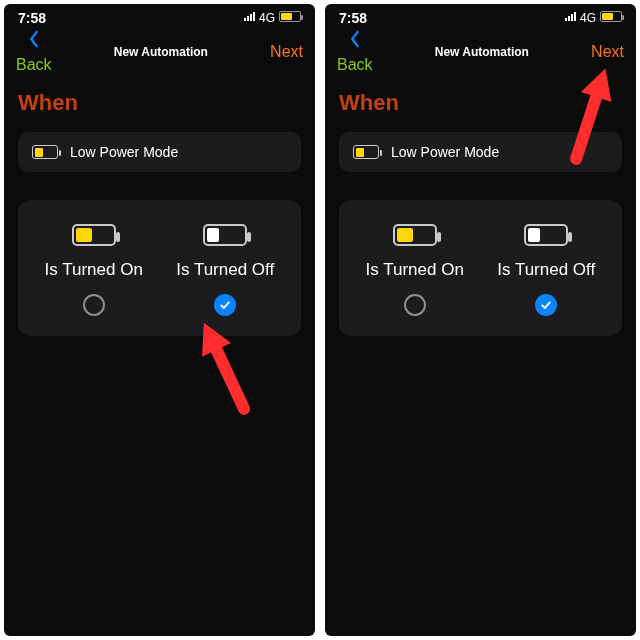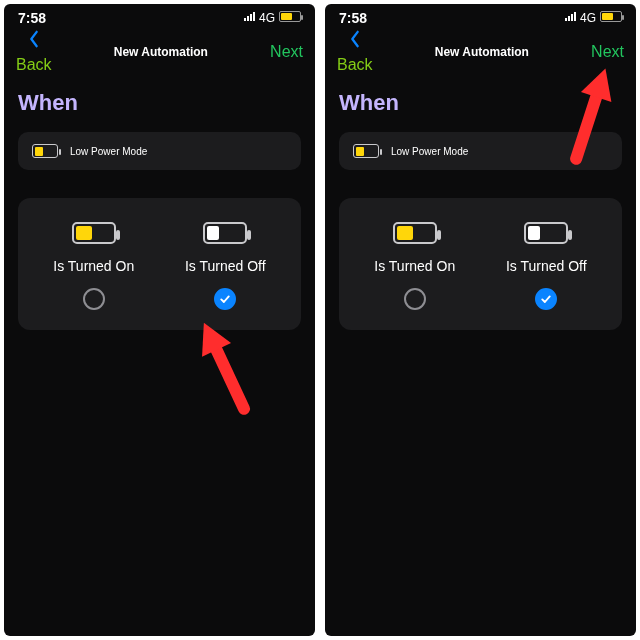--- a/index.html
+++ b/index.html
@@ -58,50 +58,50 @@
   .navback {
     color: #84cc16;
     font-size: 16px;
     display: flex;
     align-items: center;
     gap: 8px;
     flex-direction: column;
   }
   .navback svg { width: 12px; height: 18px; }
   .navtitle { font-size: 12px; font-weight: 600; color:#fff; }
-  .navnext { color: #22c55e; font-size: 16px; }
+  .navnext { color: #f97316; font-size: 16px; }
 
   .content { padding: 18px 14px; }
-  .when { color:#c4b5fd; font-size: 22px; font-weight: 700; margin-bottom: 16px; }
+  .when { color:#c2410c; font-size: 22px; font-weight: 700; margin-bottom: 16px; }
 
   .row-card {
     background: #1c1c1e;
     border-radius: 10px;
     padding: 12px 14px;
     display: flex;
     align-items: center;
     gap: 12px;
     margin-bottom: 28px;
   }
-  .row-card .txt { color:#fff; font-size: 10px; }
+  .row-card .txt { color:#fff; font-size: 14px; }
 
   .opt-card {
     background: #1c1c1e;
     border-radius: 12px;
     padding: 24px 10px 20px;
     display: flex;
   }
   .opt {
     flex:1;
     display:flex;
     flex-direction:column;
     align-items:center;
     gap: 14px;
   }
-  .opt-label { color:#fff; font-size: 14px; }
+  .opt-label { color:#fff; font-size: 17px; }
   .radio {
     width: 22px; height:22px; border-radius:50%;
     border: 2px solid #8e8e93;
   }
   .radio.checked {
     background:#0a84ff; border-color:#0a84ff;
     display:flex; align-items:center; justify-content:center;
   }
   .radio.checked svg { width:12px; height:12px; }
 

